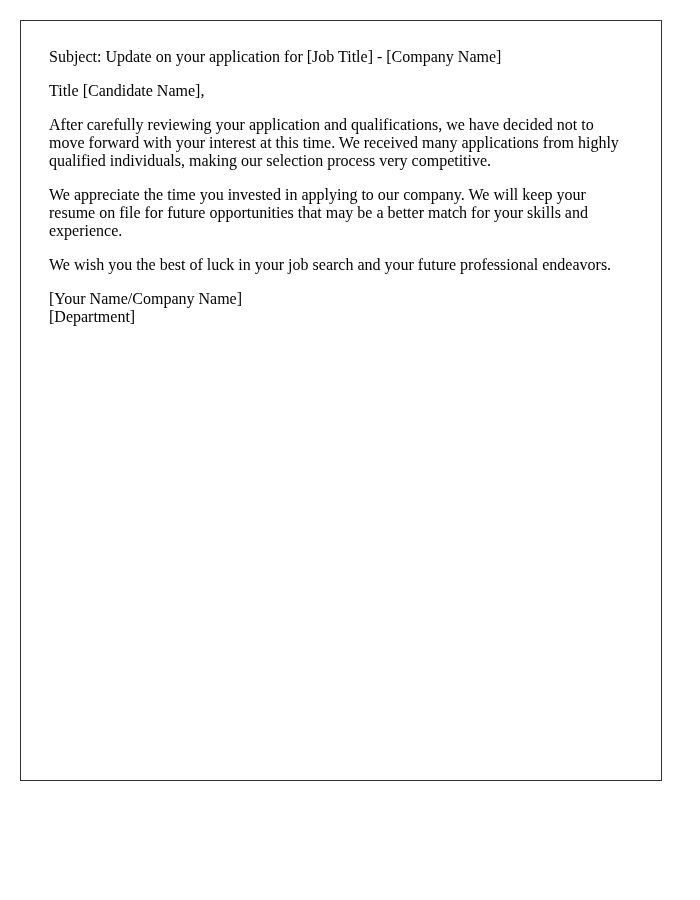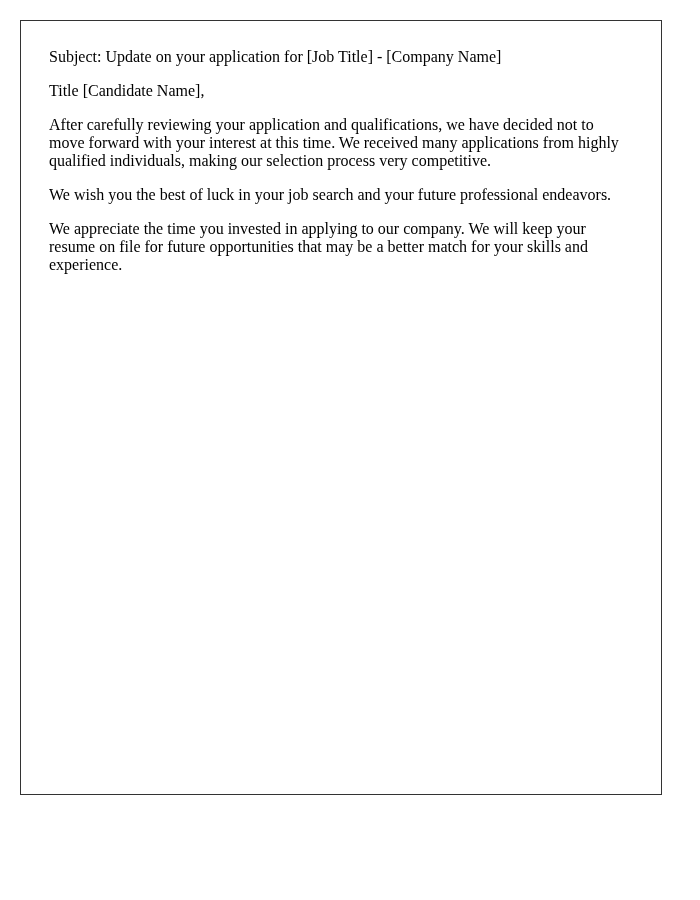--- a/index.html
+++ b/index.html
@@ -14,21 +14,21 @@
       font-family: "Liberation Serif", "DejaVu Serif", serif;
       color: #000000;
     }
     .letter {
       position: absolute;
       left: 20px;
       top: 20px;
       width: 584px;
       height: 705px;
       border: 1px solid #333333;
-      padding: 27px 28px 41px 28px;
+      padding: 27px 28px 27px 28px;
       background: #ffffff;
     }
     .letter p {
       margin: 0 0 16px 0;
       font-size: 16px;
       line-height: 18px;
     }
     .signature {
       margin: 0;
       font-size: 16px;
@@ -38,15 +38,19 @@
       display: block;
     }
   </style>
 </head>
 <body>
 
 <div class="letter">
   <p>Subject: Update on your application for [Job Title] - [Company Name]</p>
   <p>Title [Candidate Name],</p>
   <p>After carefully reviewing your application and qualifications, we have decided not to move forward with your interest at this time. We received many applications from highly qualified individuals, making our selection process very competitive.</p>
+  <p>We appreciate the time you invested in applying to our company. We will keep your resume on file for future opportunities that may be a better match for your skills and experience.</p>
   <p>We wish you the best of luck in your job search and your future professional endeavors.</p>
-  <p>We appreciate the time you invested in applying to our company. We will keep your resume on file for future opportunities that may be a better match for your skills and experience.</p>
+  <div class="signature">
+    <span>[Your Name/Company Name]</span>
+    <span>[Department]</span>
+  </div>
 </div>
 
 </body></html>

